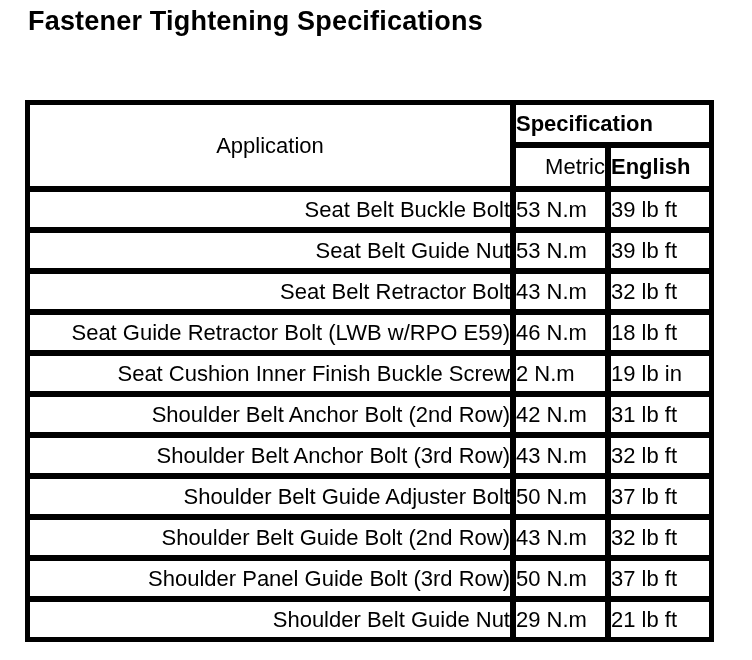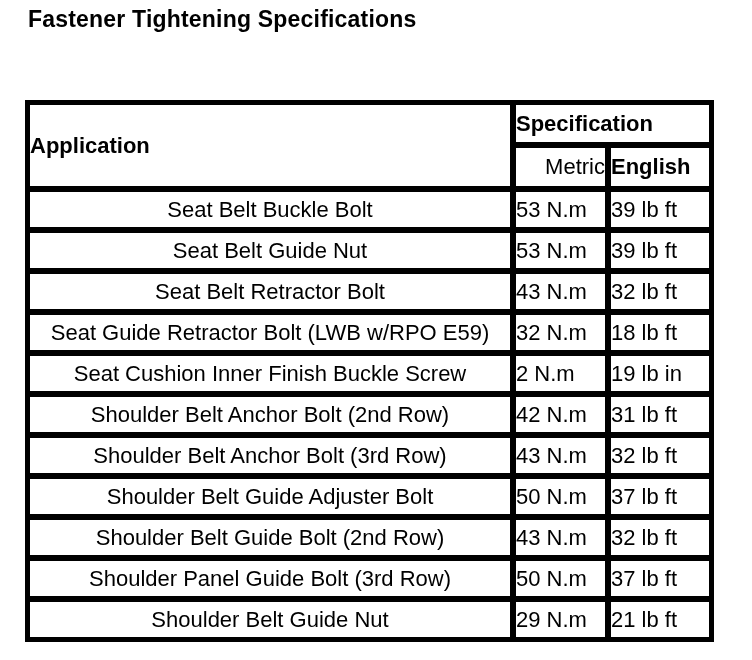--- a/index.html
+++ b/index.html
@@ -12,21 +12,21 @@
     background: #ffffff;
     color: #000000;
     font-family: "Liberation Sans", sans-serif;
     position: relative;
     overflow: hidden;
   }
   .page-title {
     position: absolute;
     left: 28px;
     top: 6px;
-    font-size: 23px;
+    font-size: 27px;
     font-weight: bold;
     letter-spacing: 0.2px;
     white-space: nowrap;
   }
   table.spec-table {
     position: absolute;
     left: 25px;
     top: 100px;
     border-collapse: separate;
     border-spacing: 0;
@@ -36,27 +36,27 @@
   table.spec-table td {
     box-sizing: content-box;
     border: 3px solid #000000;
     background: #ffffff;
     font-size: 22px;
     line-height: 1.15;
     vertical-align: middle;
     padding: 0;
     white-space: nowrap;
   }
-  th.col-app      { width: 480px; height: 37px; font-weight: bold; text-align: left; }
+  th.col-app      { width: 480px; height: 37px; font-weight: normal; text-align: center; }
   th.hdr-spec     { height: 37px; font-weight: bold; text-align: left; }
   th.col-metric   { width: 89px;  height: 38px; font-weight: normal; text-align: right; }
   th.col-english  { width: 98px;  height: 38px; font-weight: bold; text-align: left; }
   td.cell-app {
     height: 35px;
-    text-align: center;
+    text-align: right;
     padding-left: 5px;
   }
   td.cell-val {
     height: 35px;
     text-align: left;
   }
 </style>
 </head>
 <body>
 
@@ -83,21 +83,21 @@
       <td class="cell-val">53 N.m</td>
       <td class="cell-val">39 lb ft</td>
     </tr>
     <tr>
       <td class="cell-app">Seat Belt Retractor Bolt</td>
       <td class="cell-val">43 N.m</td>
       <td class="cell-val">32 lb ft</td>
     </tr>
     <tr>
       <td class="cell-app">Seat Guide Retractor Bolt (LWB w/RPO E59)</td>
-      <td class="cell-val">32 N.m</td>
+      <td class="cell-val">46 N.m</td>
       <td class="cell-val">18 lb ft</td>
     </tr>
     <tr>
       <td class="cell-app">Seat Cushion Inner Finish Buckle Screw</td>
       <td class="cell-val">2 N.m</td>
       <td class="cell-val">19 lb in</td>
     </tr>
     <tr>
       <td class="cell-app">Shoulder Belt Anchor Bolt (2nd Row)</td>
       <td class="cell-val">42 N.m</td>

